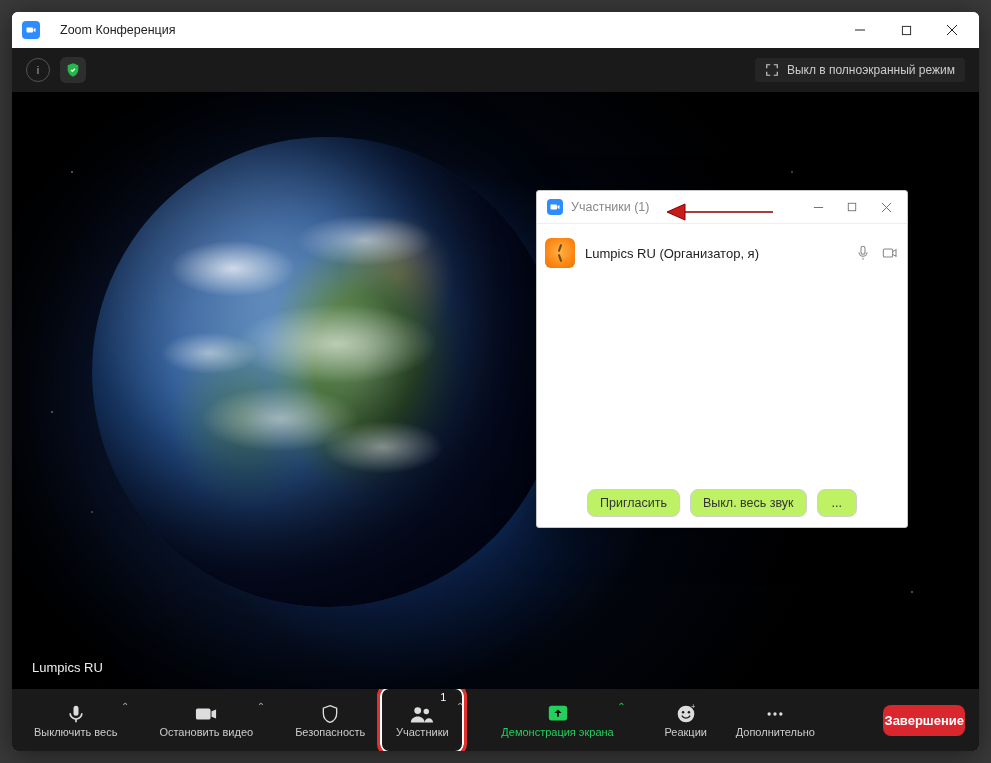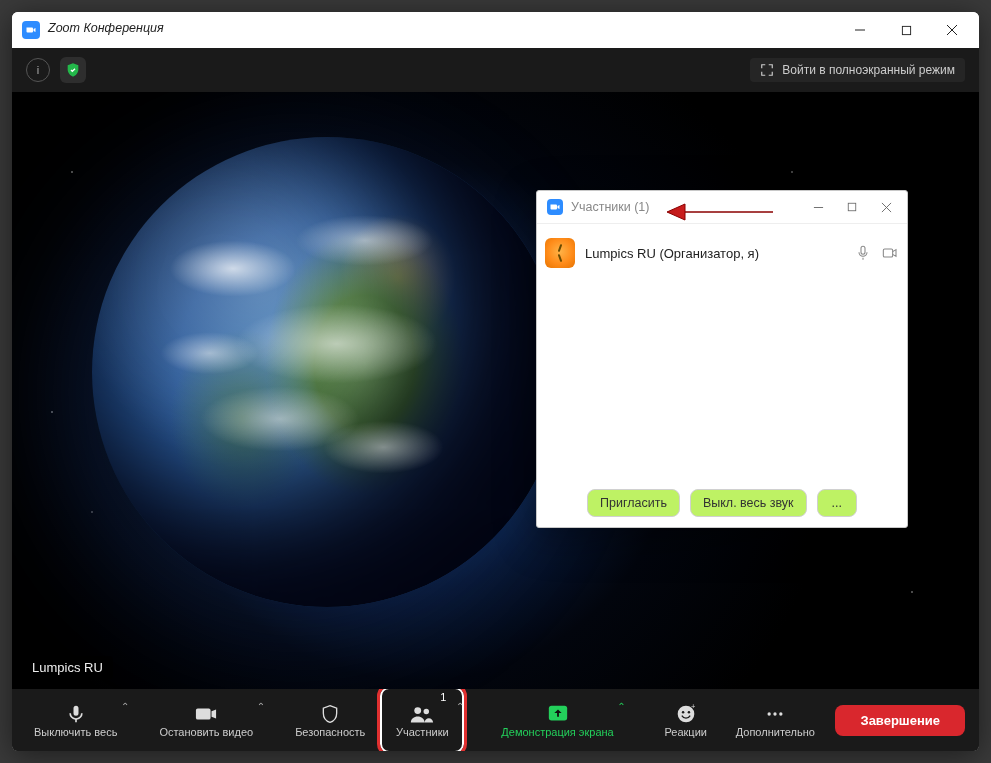--- a/index.html
+++ b/index.html
@@ -1,19 +1,19 @@
 <!DOCTYPE html>
 <html><head>
 <meta charset="utf-8">
 <style>
   html,body{margin:0;padding:0;font-family:'Segoe UI',Arial,sans-serif;background:#3a3a3a;}
   .outer{width:991px;height:763px;background:#3a3a3a;position:relative;box-sizing:border-box;padding:12px;}
   .win{width:967px;height:739px;background:#fff;border-radius:6px;box-shadow:0 4px 30px rgba(0,0,0,.5);overflow:hidden;position:relative;display:flex;flex-direction:column;}
   .titlebar{height:36px;background:#fff;display:flex;align-items:center;justify-content:space-between;padding:0 4px 0 10px;font-size:12.5px;color:#222;}
-  .tleft{display:flex;gap:8px;font-style:italic;}
+  .tleft{display:flex;align-items:center;gap:20px;}
   .zoom-ico{width:18px;height:18px;background:#2d8cff;border-radius:4px;display:flex;align-items:center;justify-content:center;}
   .zoom-ico svg{width:12px;height:12px;}
   .tctrls{display:flex;}
   .tbtn{width:46px;height:36px;display:flex;align-items:center;justify-content:center;color:#222;cursor:pointer;}
   .body{flex:1;background:#1a1a1a;position:relative;display:flex;flex-direction:column;}
   .topbar{height:44px;display:flex;align-items:center;justify-content:space-between;padding:0 14px;color:#ccc;font-size:12px;}
   .tbl{display:flex;align-items:center;gap:10px;}
   .infobtn{width:22px;height:22px;display:flex;align-items:center;justify-content:center;border:1px solid #555;border-radius:50%;color:#aaa;font-size:11px;cursor:pointer;}
   .shield{width:26px;height:26px;background:#2e2e2e;border-radius:6px;display:flex;align-items:center;justify-content:center;}
   .fsbtn{display:flex;align-items:center;gap:8px;padding:5px 10px;background:rgba(40,40,40,.8);border-radius:4px;cursor:pointer;}
@@ -53,21 +53,21 @@
   .toolbar{height:62px;background:#1a1a1a;display:flex;align-items:center;padding:0 14px;gap:4px;color:#ccc;font-size:11px;}
   .titem{display:flex;flex-direction:column;align-items:center;justify-content:center;padding:4px 8px;height:54px;cursor:pointer;position:relative;border-radius:6px;min-width:60px;}
   .titem .ico{height:24px;display:flex;align-items:center;justify-content:center;color:#ddd;}
   .titem.green .ico{color:#23d05b;}
   .titem.green span{color:#23d05b;}
   .caret{position:absolute;top:8px;right:-8px;color:#aaa;font-size:10px;padding:4px;cursor:pointer;}
   .gap{width:18px;}
   .highlight{border:3px solid #e03030;border-radius:12px;padding:2px 4px;box-shadow:inset 0 0 0 2px #fff;}
   .badge{position:absolute;top:2px;right:14px;font-size:11px;color:#fff;}
   .spacer{flex:1;}
-  .endbtn{background:#d9272d;color:#fff;border:none;padding:8px 25px;border-radius:8px;font-size:13px;font-weight:600;cursor:pointer;}
+  .endbtn{background:#d9272d;color:#fff;border:none;padding:8px 1px;border-radius:8px;font-size:13px;font-weight:600;cursor:pointer;}
   
   .pwin{position:absolute;left:524px;top:178px;width:370px;height:336px;background:#fff;border:1px solid #c8c8c8;border-radius:3px;box-shadow:0 10px 40px rgba(0,0,0,.4);display:flex;flex-direction:column;font-size:13px;color:#333;}
   .ptitle{height:32px;display:flex;align-items:center;justify-content:space-between;padding:0 4px 0 10px;border-bottom:1px solid #eee;color:#888;font-size:12.5px;}
   .ptl{display:flex;align-items:center;gap:8px;}
   .pctrls{display:flex;}
   .pbtn{width:34px;height:28px;display:flex;align-items:center;justify-content:center;color:#666;cursor:pointer;}
   .plist{flex:1;padding:8px 4px;}
   .prow{display:flex;align-items:center;gap:10px;padding:6px 4px;}
   .avatar{width:30px;height:30px;border-radius:6px;background:radial-gradient(circle at 50% 45%, #ffb347 0%, #ff8c1a 55%, #e67300 100%);position:relative;}
   .avatar::before,.avatar::after{content:"";position:absolute;background:#6b4a00;border-radius:2px;}
@@ -124,21 +124,21 @@
             <svg width="16" height="16" viewBox="0 0 24 24" fill="#23b84a">
                 <path d="M12 2l8 3v6c0 5-3.4 9.4-8 11-4.6-1.6-8-6-8-11V5l8-3z"></path>
                 <path d="M9 12l2 2 4-4" stroke="#fff" stroke-width="2" fill="none"></path>
               </svg>
           </div>
         </div>
         <div class="fsbtn">
           <svg width="14" height="14" viewBox="0 0 24 24" fill="none" stroke="#ccc" stroke-width="2">
               <path d="M3 9V3h6M21 9V3h-6M3 15v6h6M21 15v6h-6"></path>
             </svg>
-          <span>Войти в полноэкранный режим</span>
+          <span>Выкл в полноэкранный режим</span>
         </div>
       </div>
 
       <div class="video">
         <div class="stars"></div>
         <div class="earth">
             <div class="clouds"></div>
           </div>
         <div class="name-tag">Lumpics RU</div>
       </div>

